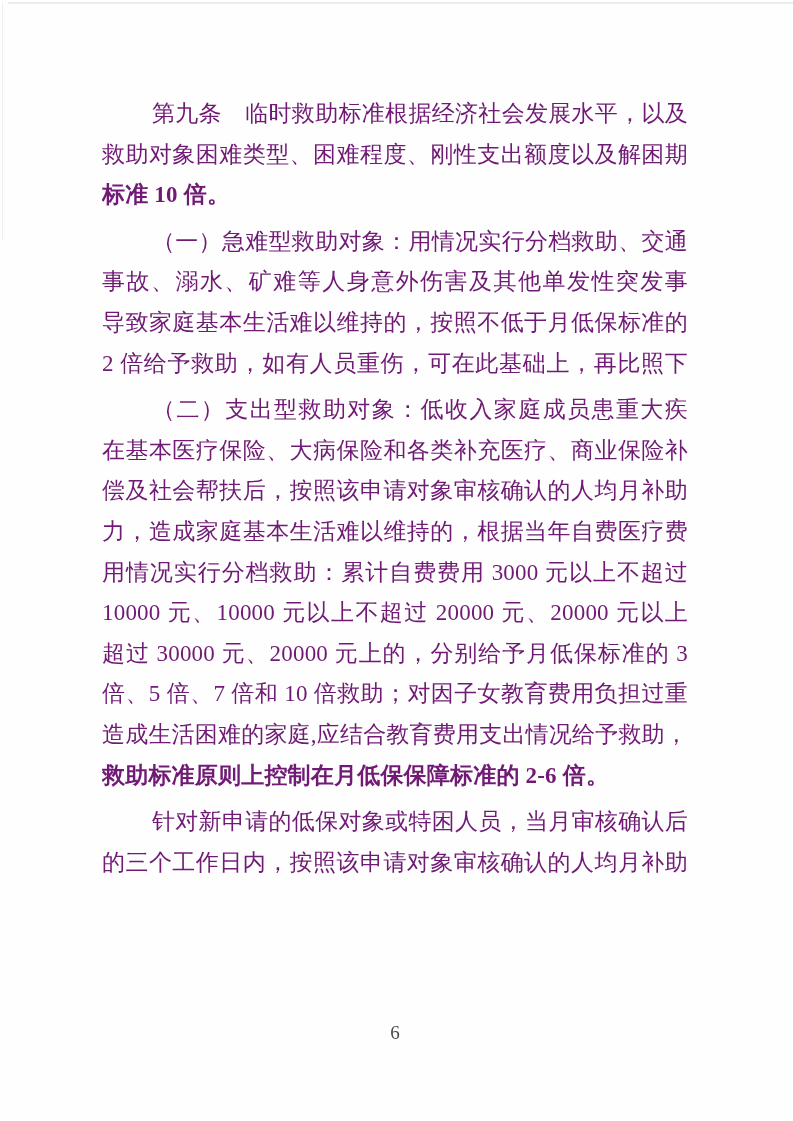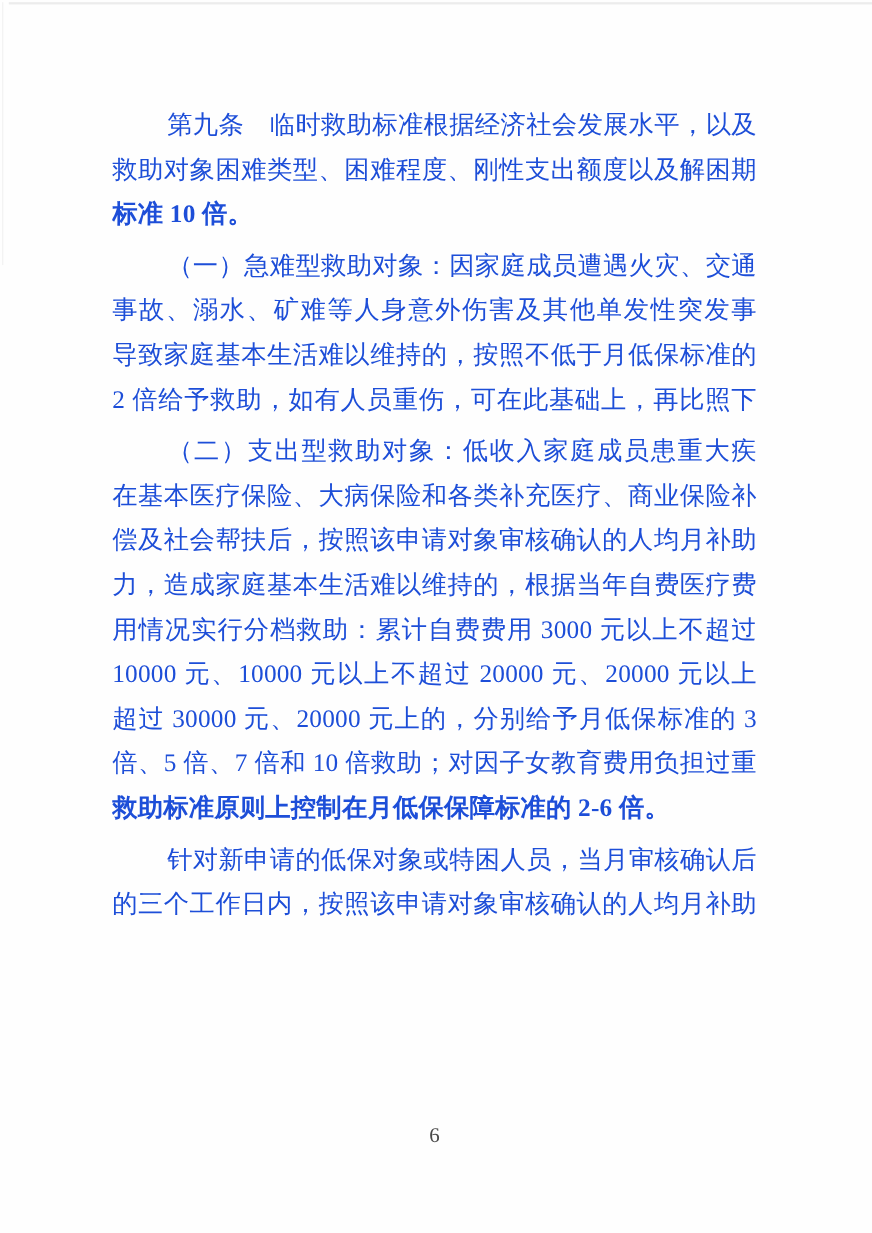--- a/index.html
+++ b/index.html
@@ -67,41 +67,42 @@
     letter-spacing: 0;
   }
 </style>
 </head>
 <body>
 
 <div class="page" style="background: rgb(254, 254, 254);">
   <div class="scan-edge-top"></div>
   <div class="scan-edge-left"></div>
 
-  <div class="doc-body" style="color: #1d4ed8;">
+  <div class="doc-body" style="color: #701a75;">
       <div class="paragraph">
         <div class="line indent">第九条　临时救助标准根据经济社会发展水平，以及</div>
         <div class="line">救助对象困难类型、困难程度、刚性支出额度以及解困期</div>
         <div class="line end">标准 10 倍。</div>
       </div>
       <div class="paragraph">
-        <div class="line indent">（一）急难型救助对象：因家庭成员遭遇火灾、交通</div>
+        <div class="line indent">（一）急难型救助对象：用情况实行分档救助、交通</div>
         <div class="line">事故、溺水、矿难等人身意外伤害及其他单发性突发事件，</div>
         <div class="line">导致家庭基本生活难以维持的，按照不低于月低保标准的</div>
         <div class="line">2 倍给予救助，如有人员重伤，可在此基础上，再比照下</div>
       </div>
       <div class="paragraph">
         <div class="line indent">（二）支出型救助对象：低收入家庭成员患重大疾病，</div>
         <div class="line">在基本医疗保险、大病保险和各类补充医疗、商业保险补</div>
         <div class="line">偿及社会帮扶后，按照该申请对象审核确认的人均月补助</div>
         <div class="line">力，造成家庭基本生活难以维持的，根据当年自费医疗费</div>
         <div class="line">用情况实行分档救助：累计自费费用 3000 元以上不超过</div>
         <div class="line">10000 元、10000 元以上不超过 20000 元、20000 元以上不</div>
         <div class="line">超过 30000 元、20000 元上的，分别给予月低保标准的 3</div>
         <div class="line">倍、5 倍、7 倍和 10 倍救助；对因子女教育费用负担过重</div>
+        <div class="line">造成生活困难的家庭,应结合教育费用支出情况给予救助，</div>
         <div class="line end">救助标准原则上控制在月低保保障标准的 2-6 倍。</div>
       </div>
       <div class="paragraph">
         <div class="line indent">针对新申请的低保对象或特困人员，当月审核确认后</div>
         <div class="line">的三个工作日内，按照该申请对象审核确认的人均月补助</div>
       </div>
     </div>
 
   <div class="page-number">6</div>
 </div>

